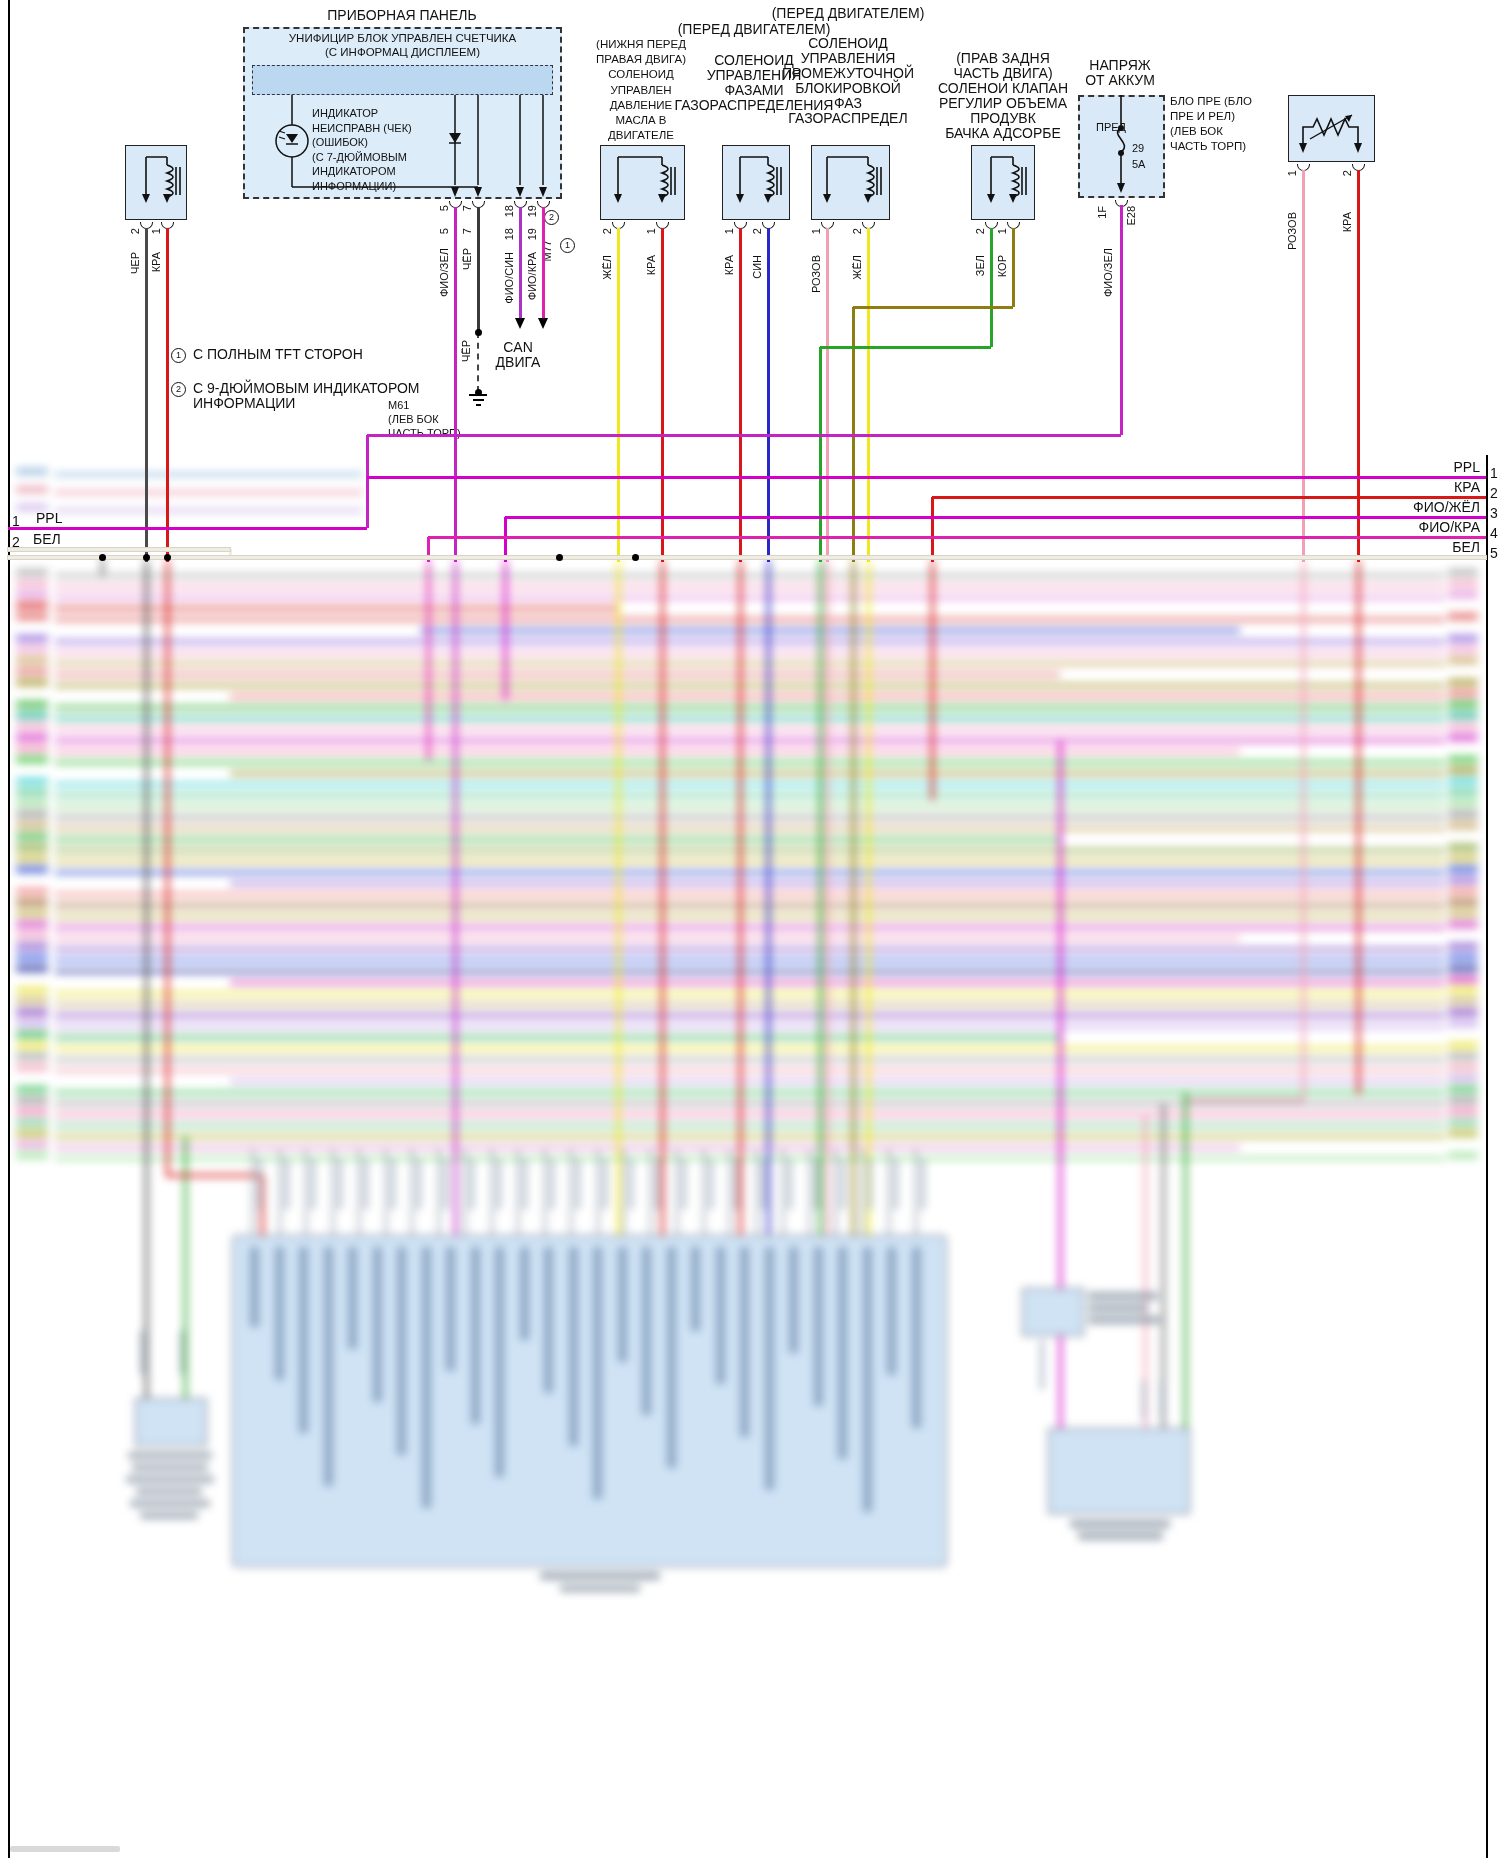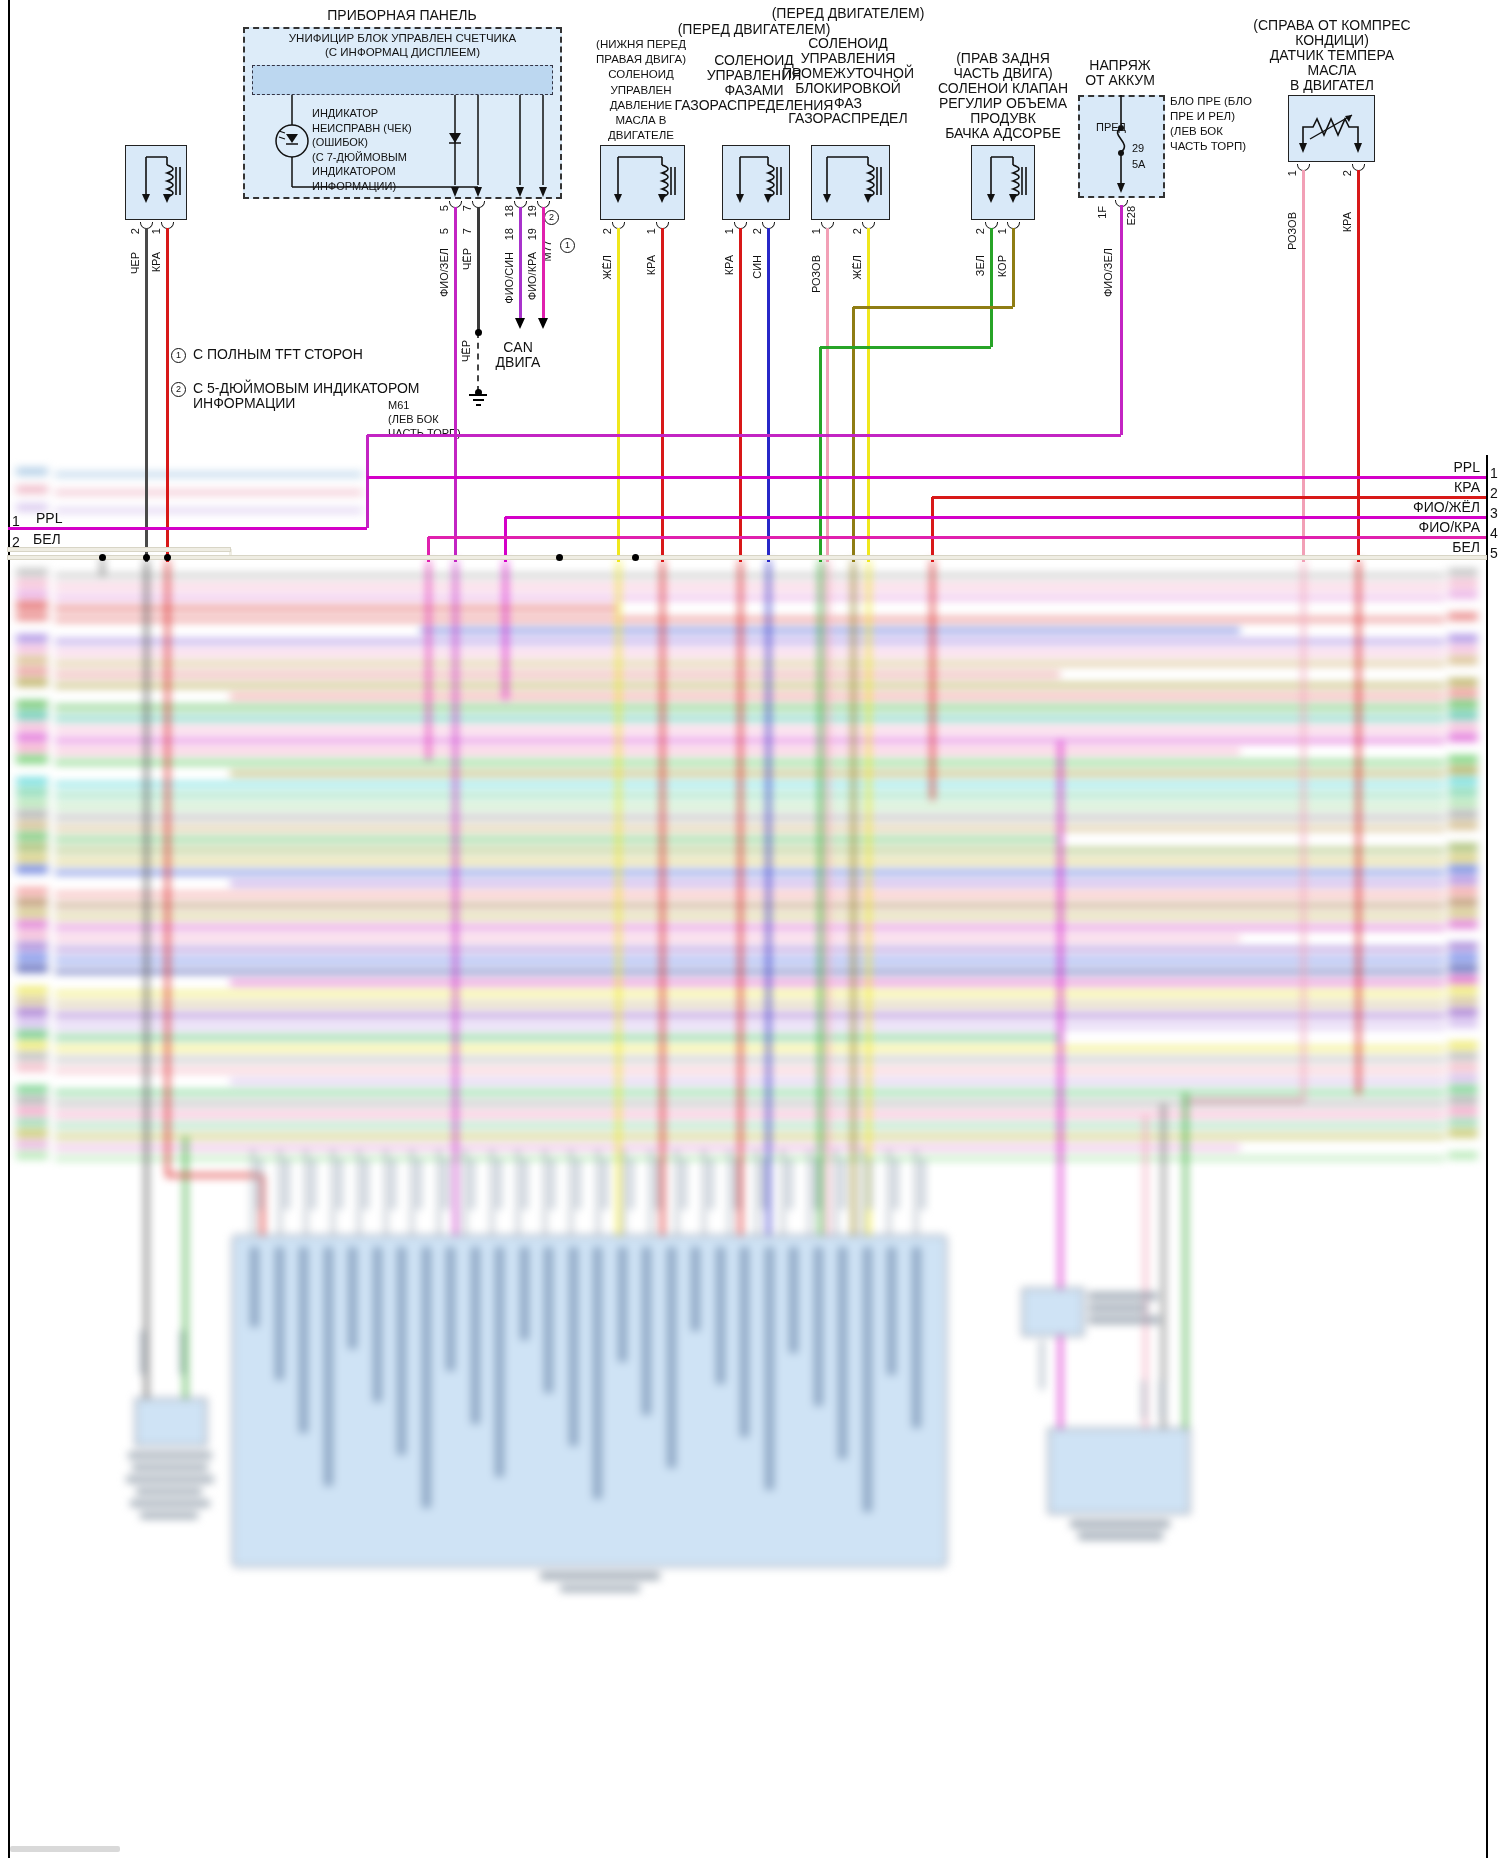--- a/index.html
+++ b/index.html
@@ -368,21 +368,21 @@
 ЧАСТЬ ТОРП)</div>
 
     <div class="arrowdn" style="left:515px;top:318px;"></div>
     <div class="arrowdn" style="left:538px;top:318px;"></div>
     <div class="txt ctr" style="left:483px;top:340px;width:70px;">CAN
 ДВИГА</div>
 
     <span class="cmark" style="left:171px;top:348px;">1</span>
     <div class="txt" style="left:193px;top:347px;width:260px;">С ПОЛНЫМ TFT СТОРОН</div>
     <span class="cmark" style="left:171px;top:382px;">2</span>
-    <div class="txt" style="left:193px;top:381px;width:260px;">С 5-ДЮЙМОВЫМ ИНДИКАТОРОМ
+    <div class="txt" style="left:193px;top:381px;width:260px;">С 9-ДЮЙМОВЫМ ИНДИКАТОРОМ
 ИНФОРМАЦИИ</div>
 
     <div class="txt ctr" style="left:556px;top:37px;width:170px;font-size:11.5px;line-height:15.2px;">(НИЖНЯ ПЕРЕД
 ПРАВАЯ ДВИГА)
 СОЛЕНОИД
 УПРАВЛЕН
 ДАВЛЕНИЕ
 МАСЛА В
 ДВИГАТЕЛЕ</div>
     <div class="box" style="left:600px;top:145px;width:85px;height:75px;"></div>
@@ -454,25 +454,20 @@
     <div class="txt" style="left:1132px;top:141px;font-size:11px;">29</div>
     <div class="txt" style="left:1132px;top:157px;font-size:11px;">5А</div>
     <div class="txt" style="left:1170px;top:94px;width:125px;font-size:11.5px;line-height:15px;">БЛО ПРЕ (БЛО
 ПРЕ И РЕЛ)
 (ЛЕВ БОК
 ЧАСТЬ ТОРП)</div>
     <div class="vlab" style="left:1096px;top:206px;">1F</div>
     <div class="vlab" style="left:1125px;top:206px;">Е28</div>
     <div class="vlab" style="left:1102px;top:248px;">ФИО/ЗЕЛ</div>
 
-    <div class="txt ctr" style="left:1242px;top:18px;width:180px;">(СПРАВА ОТ КОМПРЕС
-КОНДИЦИ)
-ДАТЧИК ТЕМПЕРА
-МАСЛА
-В ДВИГАТЕЛ</div>
     <div class="box" style="left:1288px;top:95px;width:87px;height:67px;"></div>
     <svg style="left:1288px;top:95px;" width="87" height="67">
         <path d="M15,54 V32 H25 l4,-8 l7,16 l7,-16 l7,16 l7,-16 l4,8 H70 V54" fill="none" stroke="#111" stroke-width="1.6"></path>
    <path d="M22,44 L64,20" stroke="#111" stroke-width="1.4"></path>
         <path d="M64,20 l-7,1 l4,6 Z" fill="#111"></path>
    <path d="M11,48 L19,48 L15,58 Z M66,48 L74,48 L70,58 Z" fill="#111"></path>
       </svg>
 
     <div class="txt" style="left:1365px;top:460px;width:115px;text-align:right;">PPL</div>
     <div class="txt" style="left:1490px;top:466px;">1</div>

